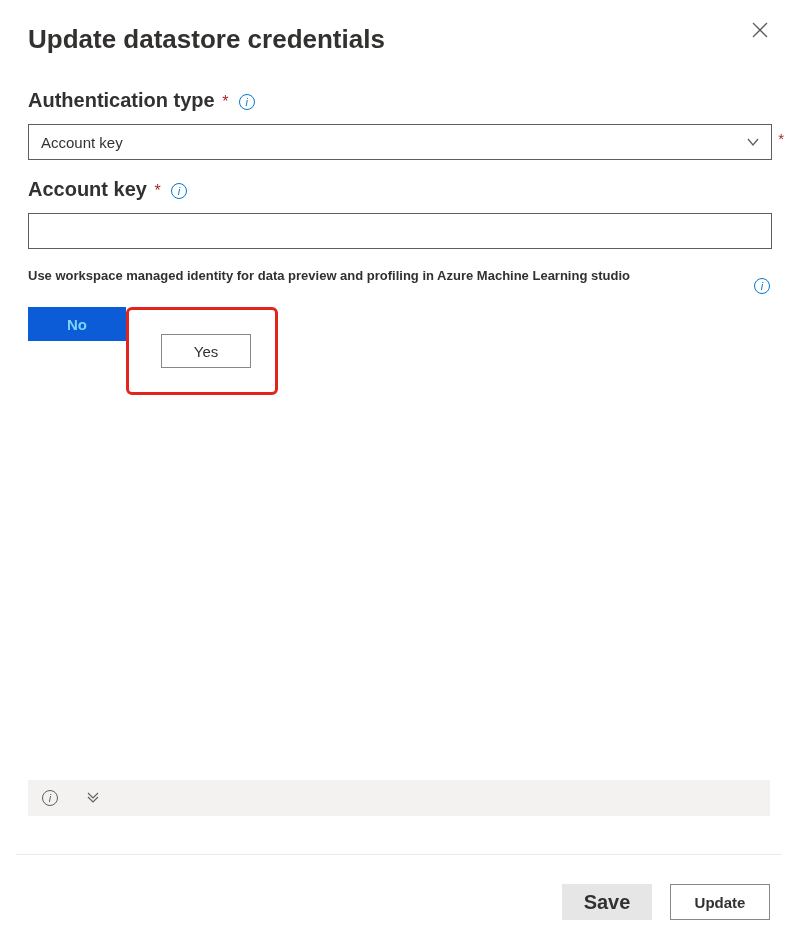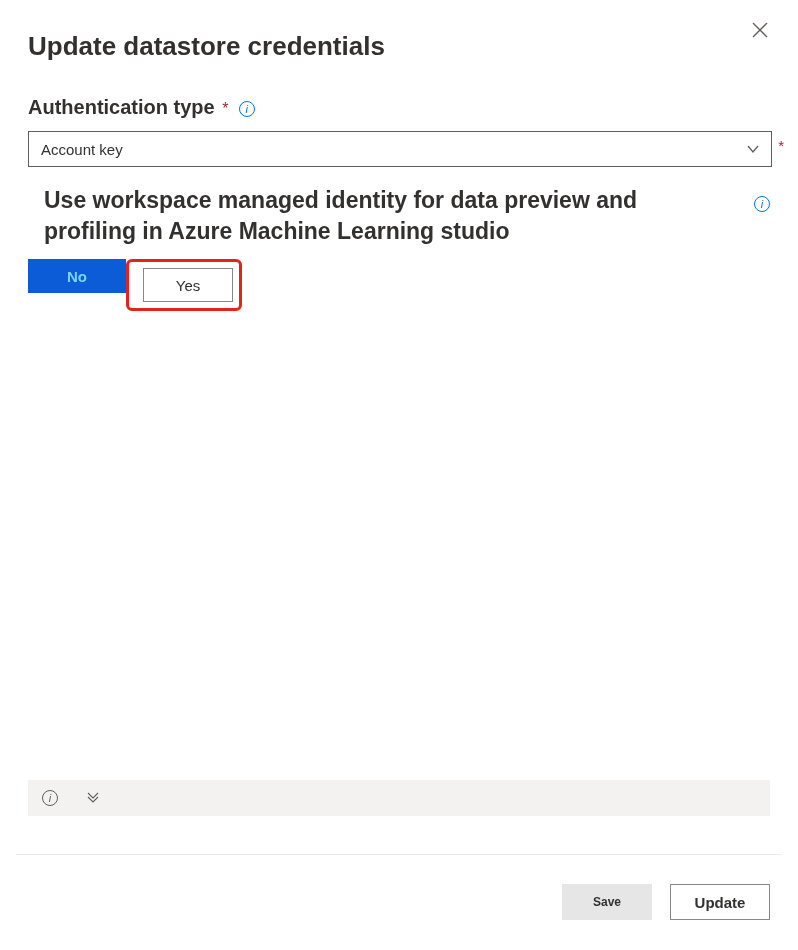--- a/index.html
+++ b/index.html
@@ -13,21 +13,21 @@
   .panel {
     position:relative;
     box-sizing:border-box;
     padding: 15px 28px 0 28px;
     width:100%;
     height:100%;
   }
   .title {
     font-size:26px;
     font-weight:600;
-    margin-top:16px;
+    margin-top:9px;
     margin-bottom:0;
   }
   .close-btn {
     position:absolute;
     top:22px; right:26px;
     width:20px; height:20px;
     cursor:pointer;
     color:#605e5c;
   }
   .field-block { margin-top:34px; }
@@ -87,25 +87,24 @@
     box-sizing:border-box;
     padding:0 10px;
     font-size:15px;
   }
   .toggle-row {
     margin-top:12px;
     display:flex;
     align-items:flex-start;
   }
   .toggle-label {
-    font-size:23px;
+    font-size:13px;
     font-weight:600;
     max-width:680px;
     line-height:1.35;
-    margin-left:16px;
   }
   .toggle-info-right {
     margin-left:auto;
     padding-left:20px;
     padding-top:10px;
   }
   .btn-group {
     margin-top:12px;
     display:flex;
     gap:0;
@@ -126,21 +125,21 @@
   .toggle-btn.unselected {
     background:#fff;
     color:#323130;
     border:1px solid #8a8886;
     margin-left:8px;
     width:90px;
   }
   .highlight-box {
     border:3px solid #e1251b;
     border-radius:6px;
-    padding:6px;
+    padding:24px;
     display:inline-block;
   }
 
   .note-bar {
     position:absolute;
     left:28px; right:28px;
     bottom:134px;
     background:#f3f2f1;
     height:36px;
     display:flex;
@@ -189,21 +188,21 @@
     right:28px;
     bottom:30px;
     display:flex;
     gap:18px;
   }
   .primarySave {
     height:36px;
     width:90px;
     background:#e6e6e6;
     border:none;
-    font-size:12px;
+    font-size:20px;
     font-weight:600;
     color:#323130;
     cursor:pointer;
   }
   .secondaryCancel {
     height:36px;
     width:100px;
     background:#fff;
     border:1px solid #8a8886;
     font-size:15px;
@@ -235,20 +234,28 @@
         <span class="chev">
           <svg viewBox="0 0 12 12" width="12" height="12">
               <polyline points="1,3 6,9 11,3" fill="none" stroke="#605e5c" stroke-width="1.3"></polyline>
             </svg>
         </span>
       </div>
       <span class="star-right">*</span>
     </div>
   </div>
 
+  <div class="field-block2">
+    <span class="field-label">Account key</span>
+    <span class="req">*</span>
+    <span class="info-icon">i</span>
+    <div>
+      <input class="text-input" type="text" value="" style="">
+    </div>
+  </div>
 
   <div class="field-block2">
     <div class="toggle-row">
       <div class="toggle-label">Use workspace managed identity for data preview and profiling in Azure Machine Learning studio</div>
       <div class="toggle-info-right">
         <span class="info-icon">i</span>
       </div>
     </div>
     <div class="btn-group">
       <button class="toggle-btn selected">No</button>

